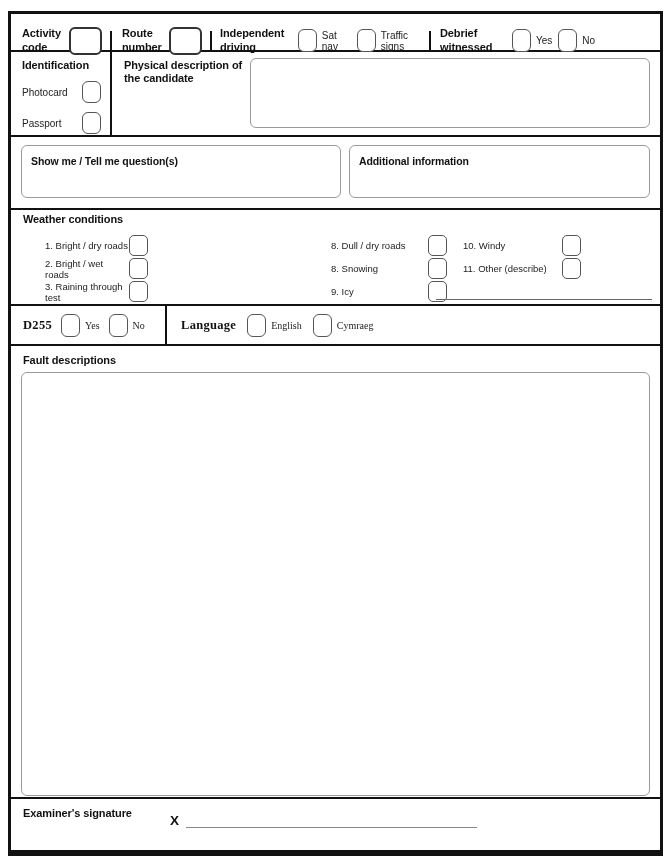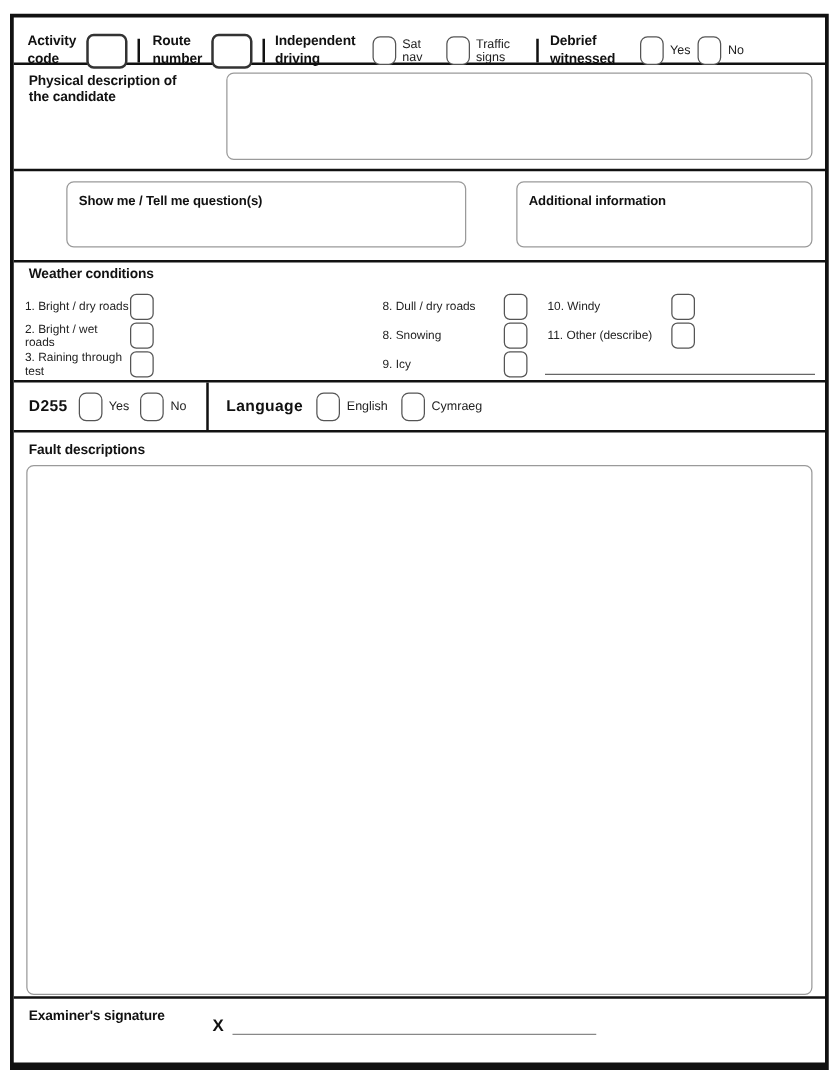--- a/index.html
+++ b/index.html
@@ -5,21 +5,21 @@
   * { margin:0; padding:0; box-sizing:border-box; }
   html,body { width:671px; height:863px; background:#fff; font-family:"Liberation Sans", sans-serif; color:#111; overflow:hidden; }
   .page { position:absolute; left:8px; top:11px; width:655px; height:845px; border:3px solid #111; border-bottom-width:6px; background:#fff; display:flex; flex-direction:column; }
   .sec { border-bottom:2px solid #111; position:relative; flex:0 0 auto; }
 
   
   .b { font-weight:bold; font-size:11px; line-height:1.2; letter-spacing:-0.1px; }
   .small { font-size:10px; color:#222; }
   .cb { display:inline-block; width:19px; height:23px; border:1.6px solid #555; border-radius:6px; background:#fff; flex:0 0 auto; }
   .inputbox { width:33px; height:28px; border:2px solid #333; border-radius:6px; background:#fff; flex:0 0 auto; }
-  .field { border:1.5px solid #9a9a9a; border-radius:6px; background:#fff;margin-left:32px; }
+  .field { border:1.5px solid #9a9a9a; border-radius:6px; background:#fff; }
 
   
   .row1 { height:38px; display:flex; }
   .row1 .cell { display:flex; align-items:center; border-right:2px solid #111;margin-top:17px; }
   .c-activity { width:101px; padding:0 8px 0 11px; justify-content:space-between; }
   .c-activity .b, .c-route .b { width:52px; }
   .c-route { width:100px; padding:0 8px 0 10px; justify-content:space-between; }
   .c-ind { width:219px; padding:0 0 0 8px; gap:5px; }
   .c-ind .b { width:78px; }
   .c-debrief { flex:1; border-right:none !important; padding:0 0 0 9px; gap:6px; }
@@ -40,30 +40,30 @@
   .memo { height:53px; padding:5px 9px; }
   .memo .b { font-size:10.5px; }
   .memo1 { flex:0 0 320px; }
   .memo2 { flex:1; }
 
   
   .weather { height:96px; }
   .weather-h { position:absolute; left:12px; top:3px; }
   .wcol { position:absolute; top:24px; }
   .wrow { height:23px; display:flex; align-items:center; }
-  .wrow .wl { display:inline-block; font-size:9.5px; color:#222; }
+  .wrow .wl { display:inline-block; font-size:9.5px; color:#222;margin-left:25px; }
   .wrow .cb { width:19px; height:21px; border-radius:5px; }
   .wcol1 { left:9px; }  .wcol1 .wl { width:84px; }
   .wcol2 { left:165px; } .wcol2 .wl { width:95px; }
   .wcol3 { left:295px; } .wcol3 .wl { width:97px; }
   .wcol4 { left:427px; } .wcol4 .wl { width:99px; }
   .other-line { width:216px; height:17px; border-bottom:1.3px solid #666; margin-left:-2px; }
 
   
-  .d255row { height:40px; display:flex; align-items:stretch; }
+  .d255row { height:40px; display:flex; align-items:stretch;font-family:Liberation Serif, serif; }
   .d-left { width:156px; border-right:2px solid #111; display:flex; align-items:center; gap:9px; padding-left:12px; }
   .d-left .b, .d-right .b { font-size:12.5px; letter-spacing:0.3px; }
   .d-right { flex:1; display:flex; align-items:center; gap:11px; padding-left:14px; }
   .d255row .cb { width:19px; height:23px; }
 
   
   .fault { height:453px; }
   .fault-h { padding:8px 12px 4px 12px; }
   .fault-box { margin:1px 10px 0 10px; height:424px; }
 
@@ -106,20 +106,31 @@
         <span class="small">Yes</span>
       </span>
       <span class="cbl">
         <span class="cb"></span>
         <span class="small">No</span>
       </span>
     </div>
   </div>
 
   <div class="sec row2">
+    <div class="c-ident">
+      <div class="b">Identification</div>
+      <div class="id-row">
+        <span class="small">Photocard</span>
+        <span class="cb"></span>
+      </div>
+      <div class="id-row">
+        <span class="small">Passport</span>
+        <span class="cb"></span>
+      </div>
+    </div>
     <div class="c-phys">
       <span class="b">Physical description of the candidate</span>
       <div class="field phys-box"></div>
     </div>
   </div>
 
   <div class="sec sec3">
     <div class="field memo memo1">
       <span class="b">Show me / Tell me question(s)</span>
     </div>

